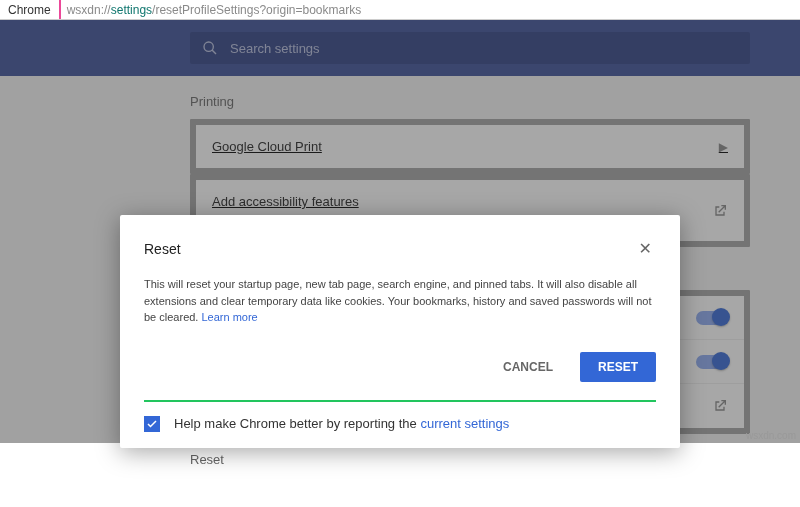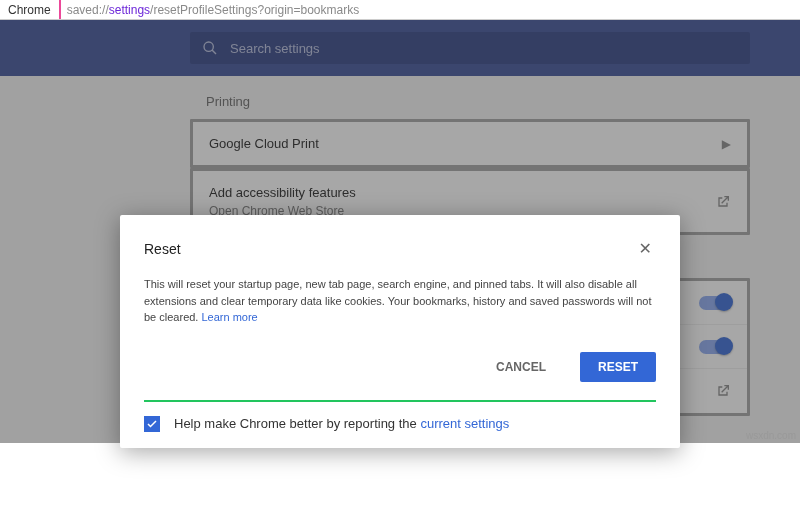--- a/index.html
+++ b/index.html
@@ -1,67 +1,67 @@
 <!DOCTYPE html>
 <html><head>
 <meta charset="utf-8">
 <style>
   * { box-sizing: border-box; margin: 0; padding: 0; font-family: Arial, sans-serif; }
   html, body { width: 800px; height: 507px; overflow: hidden; background: #fff; }
 
   .addr-bar { height: 20px; background: #fff; border-bottom: 1px solid #ccc; display: flex; align-items: center; font-size: 12px; }
   .addr-label { padding: 0 8px; color: #333; border-right: 2px solid #ec4899; height: 100%; display: flex; align-items: center; }
   .addr-url { padding: 0 6px; color: #8a8a8a; }
-  .addr-url .host { color: #6d28d9; }
+  .addr-url .host { color: #0f766e; }
 
   .page { position: relative; width: 800px; height: 423px; background: #f5f5f5; }
 
   .topbar { position: absolute; top: 0; left: 0; right: 0; height: 56px; background: #3b4f98; display: flex; align-items: center; }
   .search-wrap { margin-left: 190px; margin-right: 50px; flex: 1; height: 32px; background: #2f4183; border-radius: 2px; display: flex; align-items: center; padding: 0 12px; color: #b8c0e0; font-size: 13px; }
   .search-wrap svg { margin-right: 12px; flex-shrink:0; }
 
   .content { position: absolute; top: 56px; left: 190px; right: 50px; bottom: 0; }
 
-  .section-label { font-size: 13px; color: #666; margin: 18px 0 10px 16px; }
-  .card { background: #fff; border: 3px solid #a3a3a3; border-radius: 1px; }
+  .section-label { font-size: 13px; color: #666; margin: 18px 0 10px 0; }
+  .card { background: #fff; border: 6px solid #a3a3a3; border-radius: 1px; text-decoration: underline; }
   .row { display: flex; align-items: center; justify-content: space-between; padding: 14px 16px; border-bottom: 1px solid #eee; font-size: 13px; color: #222; }
   .row:last-child { border-bottom: none; }
   .row .title { color: #222; }
   .row .sub { font-size: 12px; color: #777; margin-top: 4px; }
   .chev { color: #888; font-size: 12px; }
   .ext { width: 16px; height:16px; fill:#888; }
 
   .toggle { width: 32px; height: 14px; background: #8aa8f0; border-radius: 8px; position: relative; }
   .toggle::after { content: ""; position: absolute; right: -2px; top: -3px; width: 18px; height: 18px; border-radius: 50%; background: #3367d6; box-shadow: 0 1px 2px rgba(0,0,0,.3); }
 
   .dim-overlay { position: absolute; inset: 0; background: rgba(60,60,60,.45); }
 
   .dialog { position: absolute; top: 195px; left: 50%; transform: translateX(-50%); width: 560px; background: #fff; box-shadow: 0 4px 24px rgba(0,0,0,.35); border-radius: 2px; padding: 20px 24px 16px 24px; }
   .dlg-head { display: flex; justify-content: space-between; align-items: center; margin-bottom: 14px; }
   .dlg-title { font-size: 14px; color: #222; }
   .dlg-close { font-size: 16px; color: #666; cursor: pointer; background:none; border:none; padding:4px; }
   .dlg-body { font-size: 11px; color: #444; line-height: 1.5; }
   .dlg-body a { color: #3367d6; text-decoration: none; }
-  .dlg-actions { display: flex; justify-content: flex-end; gap: 20px; margin: 26px 0 18px 0; }
+  .dlg-actions { display: flex; justify-content: flex-end; gap: 13px; margin: 26px 0 18px 0; }
   .btn-flat { background: none; border: none; color: #666; font-size: 12px; font-weight: 600; padding: 8px 14px; cursor: pointer; }
   .btn-prim { background: #3367d6; border: none; color: #fff; font-size: 12px; font-weight: 600; padding: 8px 18px; border-radius: 2px; cursor: pointer; }
   .dlg-foot { display: flex; align-items: center; gap: 14px; font-size: 13px; color: #333; border-top: 2px solid #22c55e; padding-top: 14px; }
   .chk { width: 16px; height: 16px; background: #3367d6; display: inline-flex; align-items: center; justify-content: center; }
   .chk svg { width: 12px; height: 12px; stroke: #fff; stroke-width: 3; fill: none; }
   .dlg-foot a { color: #3367d6; text-decoration: none; }
 
   .watermark { position:absolute; bottom:2px; right:4px; font-size:10px; color:#999;}
 </style>
 </head>
 <body>
 
 <div class="addr-bar">
   <div class="addr-label">Chrome</div>
   <div class="addr-url">
-    <span>saved://</span><span class="host">settings</span><span>/resetProfileSettings?origin=bookmarks</span>
+    <span>wsxdn://</span><span class="host">settings</span><span>/resetProfileSettings?origin=bookmarks</span>
   </div>
 </div>
 
 <div class="page">
 
   <div class="topbar">
     <div class="search-wrap">
       <svg width="16" height="16" viewBox="0 0 24 24" fill="none" stroke="#b8c0e0" stroke-width="2">
           <circle cx="10" cy="10" r="7"></circle>
           <line x1="21" y1="21" x2="15" y2="15"></line>

